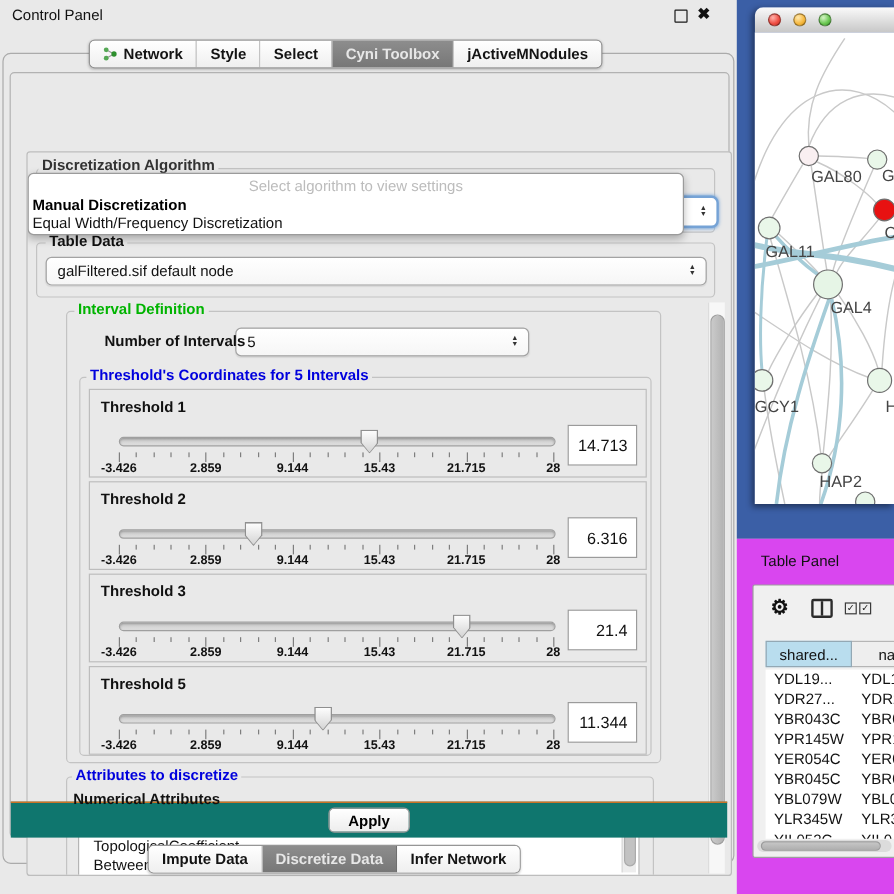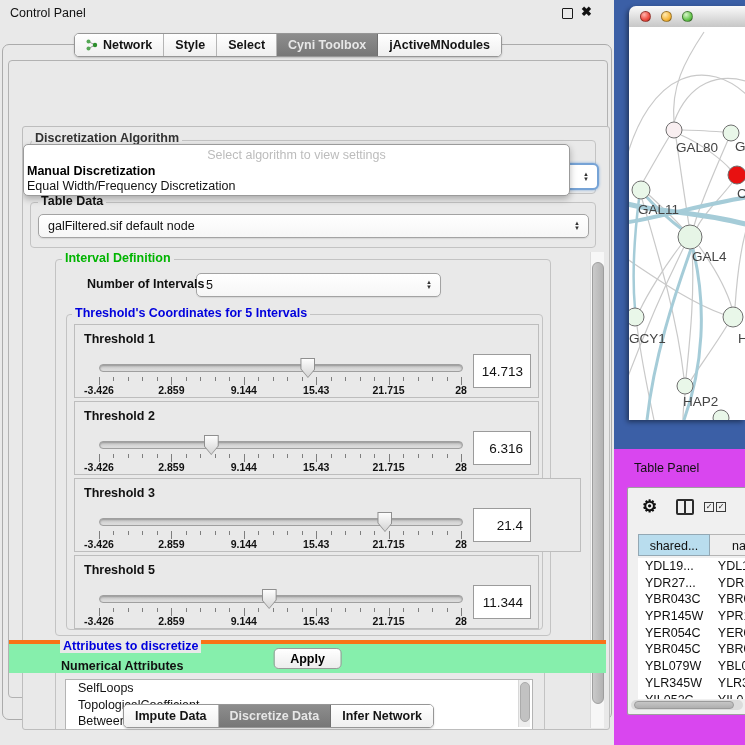--- a/index.html
+++ b/index.html
@@ -70,21 +70,21 @@
   .attr-item{padding:1px 0 1px 12px;line-height:14.5px;white-space:nowrap;}
   .mini-scroll{position:absolute;width:11px;background:#ededed;border-left:1px solid #d8d8d8;}
   .mini-thumb{position:absolute;left:1px;width:8px;background:#c2c2c2;border:1px solid #ababab;border-radius:5px;}
 
   
   .vscroll{position:absolute;left:567px;top:125px;width:13px;height:476px;background:#f7f7f7;border-left:1px solid #dcdcdc;}
   .vthumb{position:absolute;left:1px;top:10px;width:10px;height:440px;background:linear-gradient(90deg,#cacaca,#b3b3b3);
     border:1px solid #9e9e9e;border-radius:6px;}
 
   
-  .apply-strip{position:absolute;left:0px;top:579px;width:597px;height:29px;border-top:4px solid #f97316;background:#86efac;}
+  .apply-strip{position:absolute;left:0px;top:607px;width:597px;height:29px;border-top:1px solid #f97316;background:#0f766e;}
   .apply-btn{position:absolute;left:50%;transform:translateX(-50%);top:4px;height:21px;padding:0 16px;
     background:linear-gradient(#ffffff,#ededed);border:1px solid #9a9a9a;border-radius:5px;
     font-size:12.5px;font-weight:bold;line-height:21px;}
 
   
   .blue-bg{position:absolute;left:614px;top:0;width:131px;height:449px;background:#3b5fa6;}
   .netwin{position:absolute;left:629px;top:6px;width:116px;height:414px;border-radius:7px 0 0 0;
     box-shadow:-2px 2px 5px rgba(0,0,0,.45);}
   .nw-titlebar{position:absolute;left:0;top:0;width:116px;height:21px;background:linear-gradient(#fafafa,#c7c7c7);
     border-bottom:1px solid #8e8e8e;border-radius:7px 0 0 0;}
@@ -274,21 +274,21 @@
               <span class="tick-lab" style="left: 0px;">-3.426</span>
               <span class="tick-lab" style="left: 72.4px;">2.859</span>
               <span class="tick-lab" style="left: 144.8px;">9.144</span>
               <span class="tick-lab" style="left: 217.2px;">15.43</span>
               <span class="tick-lab" style="left: 289.6px;">21.715</span>
               <span class="tick-lab" style="left: 362px;">28</span>
             </div>
     <div class="val">6.316</div>
   </div>
 
-  <div class="thr" style="top: 154px; padding-left: 42px;">
+  <div class="thr" style="top: 154px;">
     <div class="thr-label">Threshold 3</div>
     <div class="track"></div>
     <div class="thumb" style="left: 302.474px;"></div>
     <div class="ticks">
               <div class="tick major" style="left: 0px;"></div>
               <div class="tick minor" style="left: 14.48px;"></div>
               <div class="tick minor" style="left: 28.96px;"></div>
               <div class="tick minor" style="left: 43.44px;"></div>
               <div class="tick minor" style="left: 57.92px;"></div>
               <div class="tick major" style="left: 72.4px;"></div>

